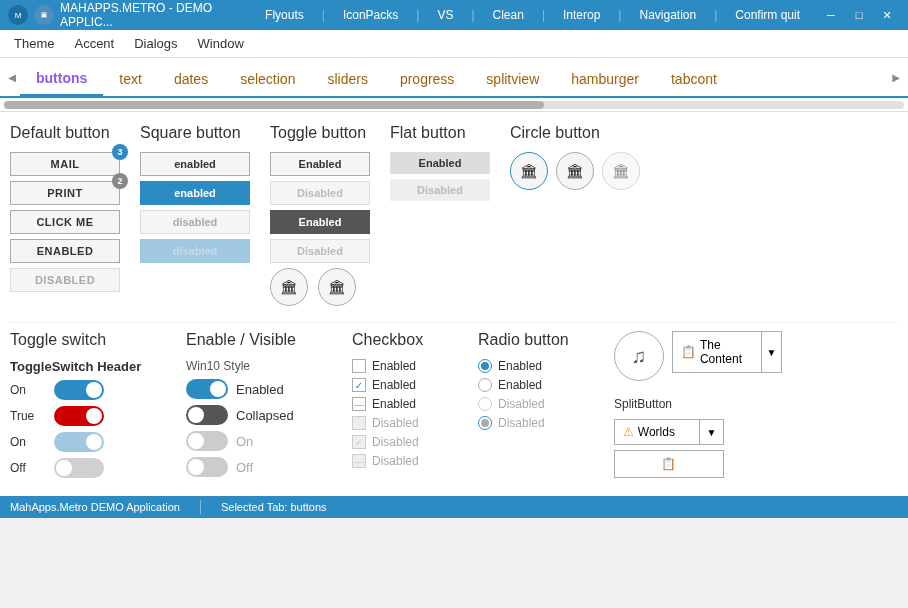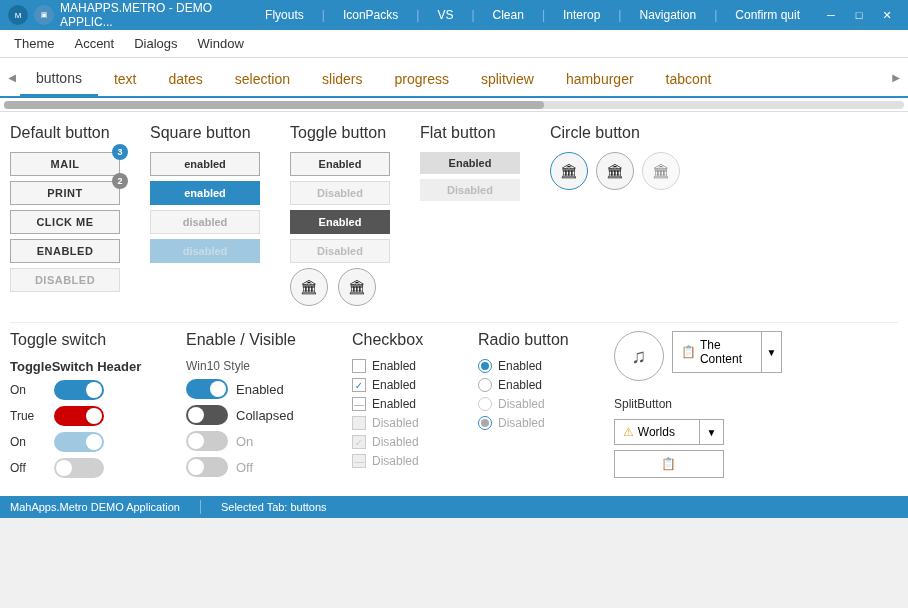--- a/index.html
+++ b/index.html
@@ -48,21 +48,21 @@
     .tab {
       padding: 6px 16px;
       font-size: 14px;
       cursor: pointer;
       color: #a16207;
       white-space: nowrap;
       height: 36px;
       display: flex;
       align-items: center;
     }
-    .tab.active { color: #404040; border-bottom: 3px solid #2d8bc4; font-weight: 400; }
+    .tab.active { color: #8b5cf6; border-bottom: 3px solid #2d8bc4; font-weight: 700; }
 
     
     .scrollbar-area {
       background: white;
       height: 14px;
       border-bottom: 1px solid #ddd;
       display: flex;
       align-items: center;
       padding: 2px 4px;
     }
@@ -73,21 +73,20 @@
     .main-content {
       background: white;
       flex: 1;
       padding: 12px 10px;
       overflow: hidden;
     }
 
     
     .sections-row {
       display: flex;
-      gap: 10px;
       margin-bottom: 16px;
     }
 
     .section { min-width: 100px; }
     .section-title { font-size: 16px; color: #333; margin-bottom: 10px; font-weight: 300; }
 
     
     .btn-default {
       display: block;
       width: 110px;

